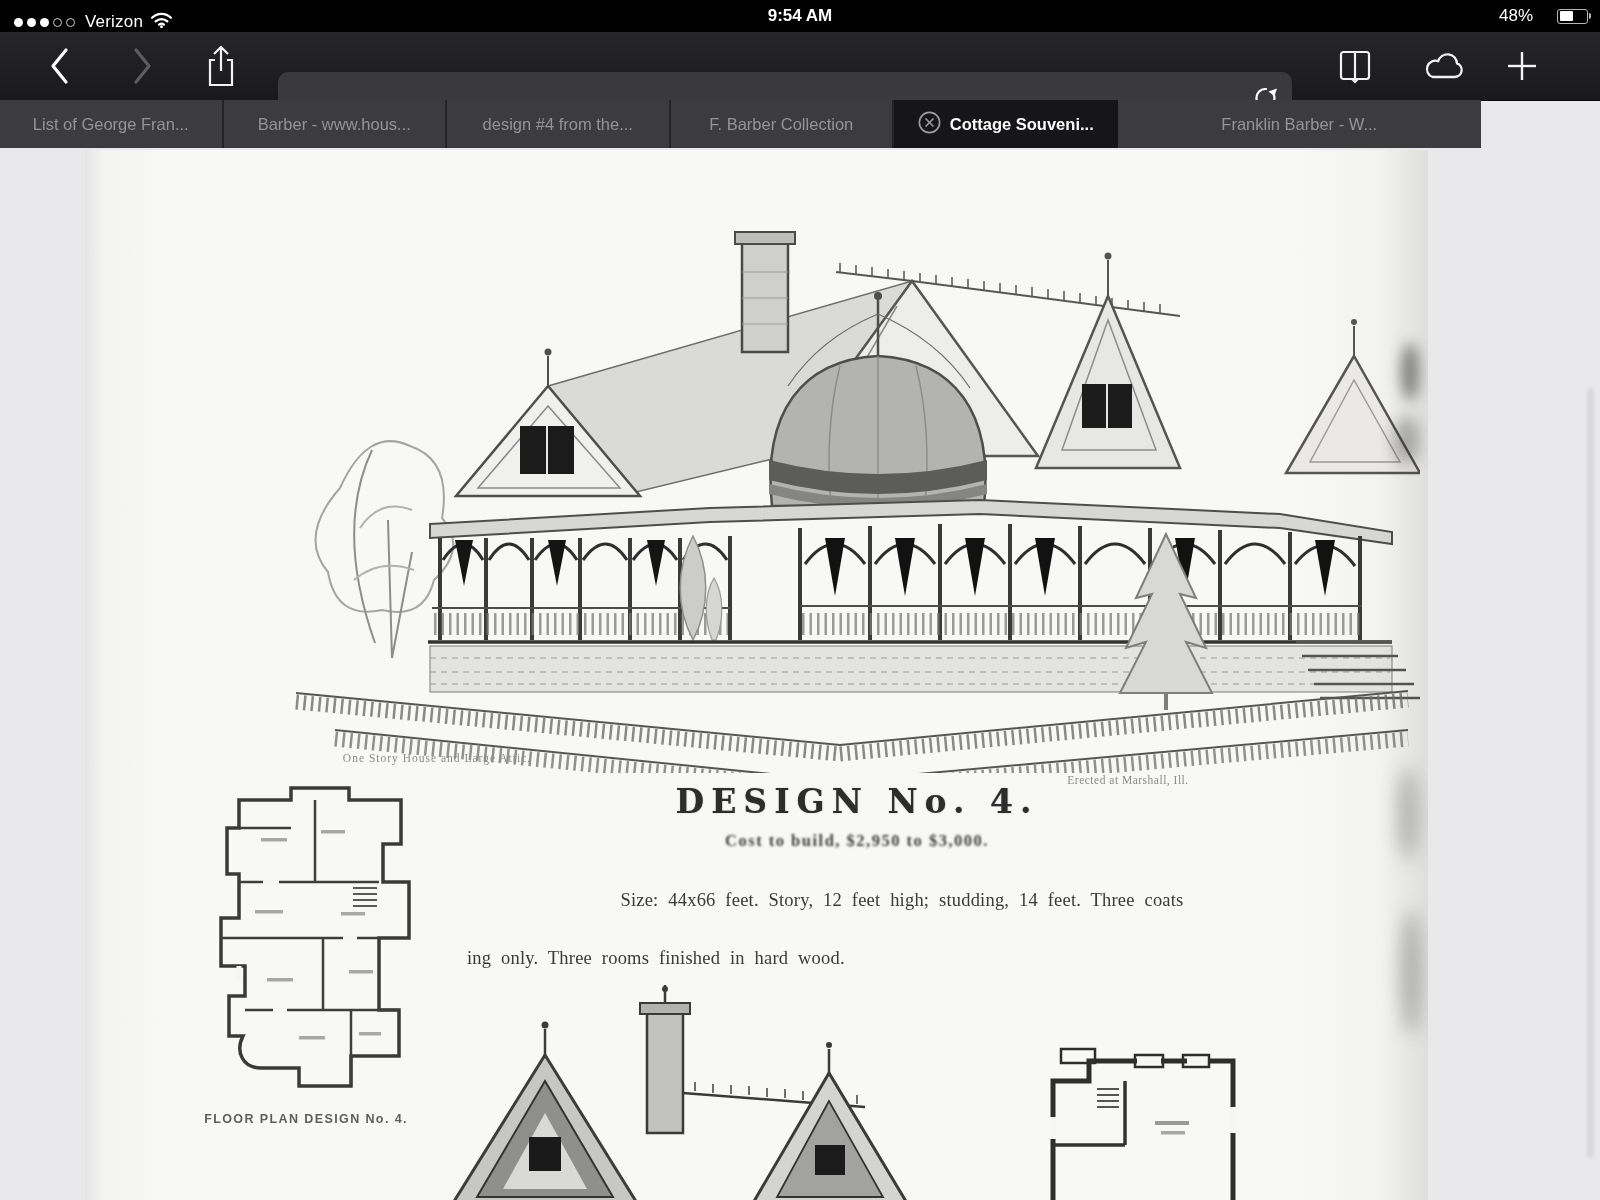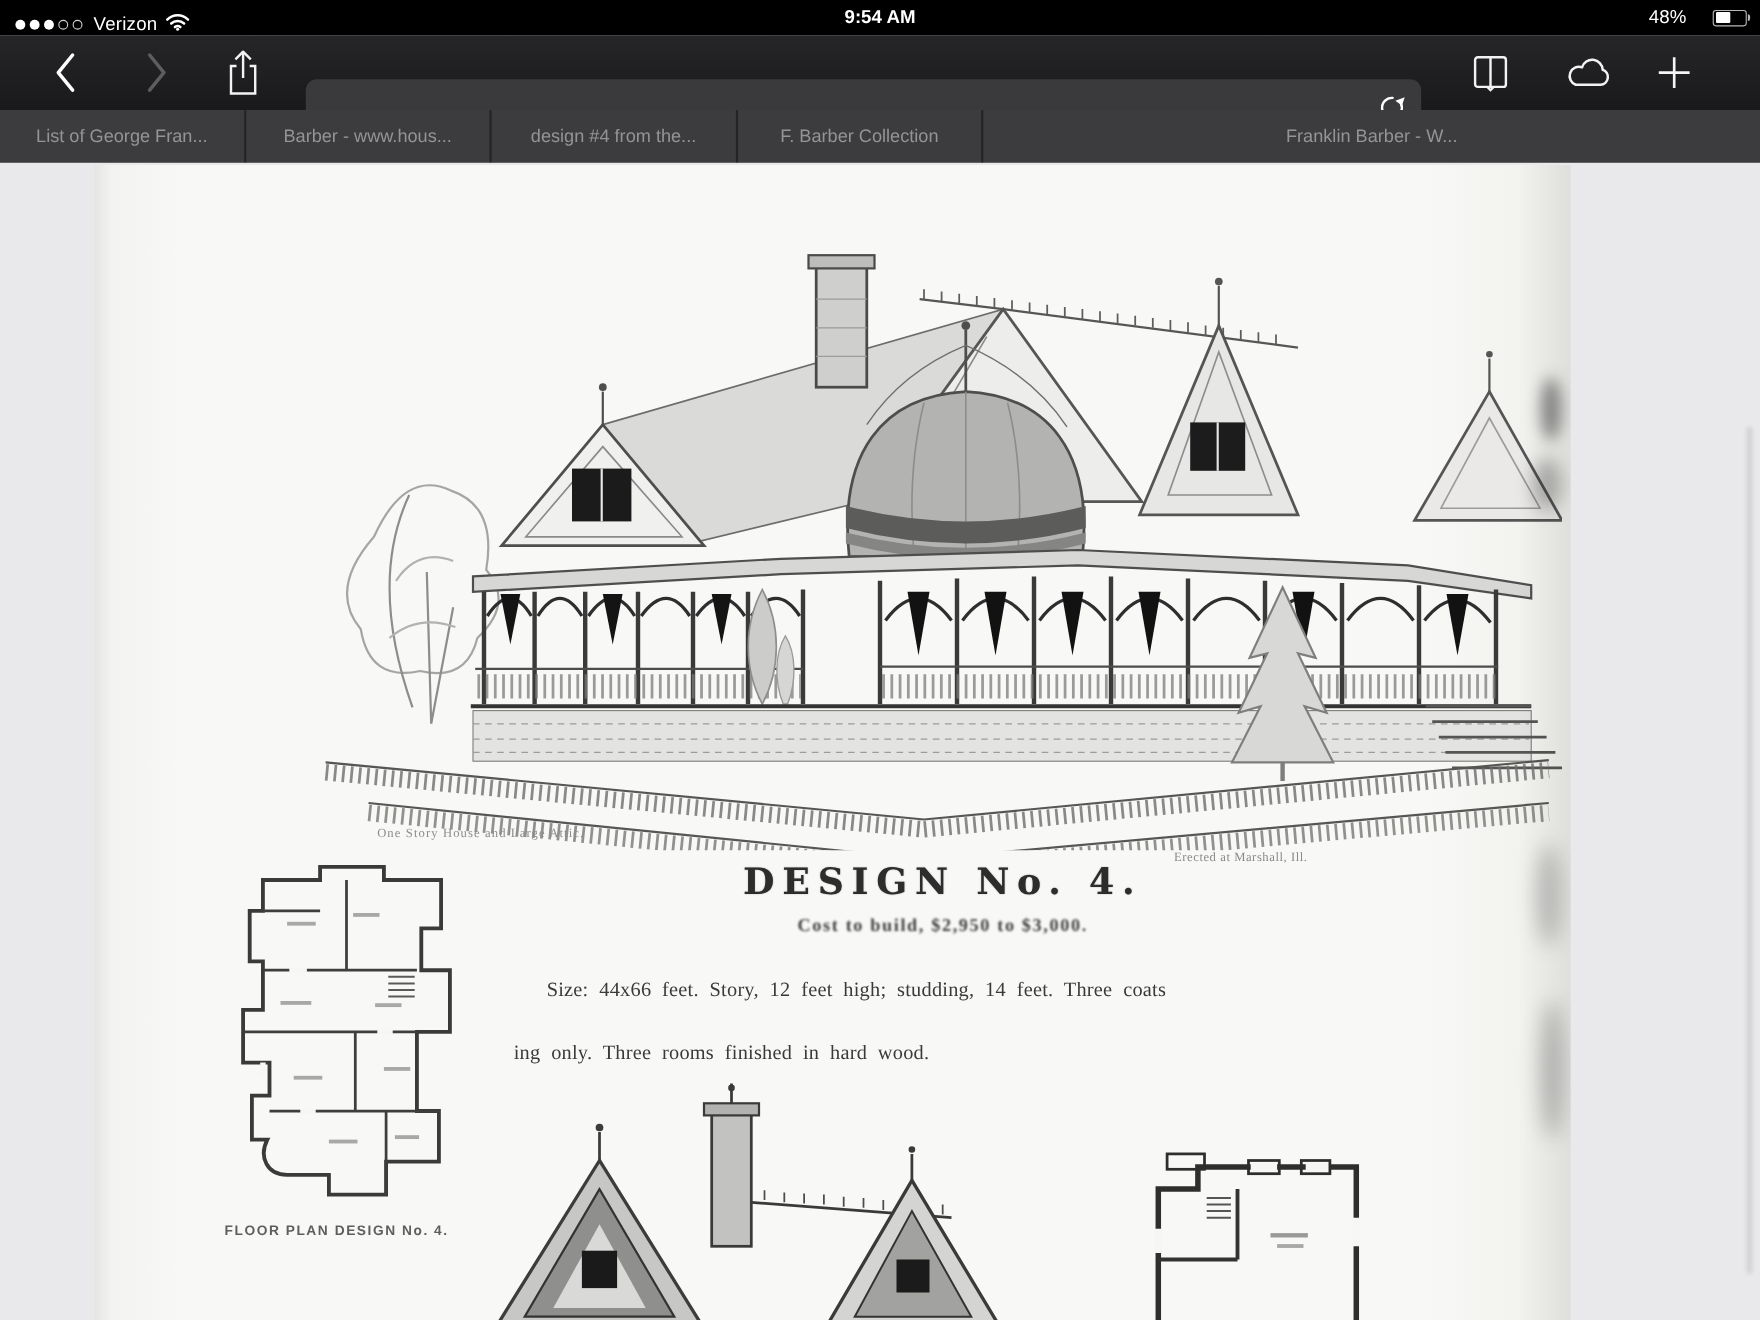--- a/index.html
+++ b/index.html
@@ -26,21 +26,21 @@
   .toolbar{position:absolute;left:0;top:32px;width:1600px;height:68px;
            background:linear-gradient(#262628,#19191b);border-bottom:1px solid #0a0a0a;}
   .tb-btn{position:absolute;top:0;height:68px;display:flex;align-items:center;justify-content:center;}
   .url-field{position:absolute;left:278px;top:40px;width:1014px;height:52px;background:#3a3a3c;
              border-radius:10px;display:flex;align-items:flex-end;justify-content:center;}
   .url-text{color:#fbfbfb;font-size:22px;letter-spacing:.3px;}
   .url-reload{position:absolute;right:12px;top:12px;width:28px;height:28px;display:flex;
               align-items:center;justify-content:center;}
 
   
-  .tab-bar{position:absolute;left:0;top:100px;width:1600px;height:48px;display:flex;background:#2c2c2e;}
+  .tab-bar{position:absolute;left:0;top:100px;width:1481px;height:48px;display:flex;background:#2c2c2e;}
   .tab{box-sizing:border-box;width:223.5px;height:48px;background:#3c3c3e;border-right:2px solid #232325;
        display:flex;align-items:center;justify-content:center;gap:9px;overflow:hidden;}
   .tab:last-child{flex:1;border-right:none;}
   .tab-label{color:#949496;font-size:16.5px;white-space:nowrap;}
   .tab.active{background:#161618;border-right:none;}
   .tab.active .tab-label{color:#fafafa;font-weight:600;}
 
   
   .content{position:absolute;left:0;top:148px;width:1600px;height:1052px;background:#e9e9eb;}
   .scan-page{position:absolute;left:85px;top:2px;width:1343px;height:1050px;overflow:hidden;
@@ -51,21 +51,21 @@
   .caption-plan-top{left:212px;top:602px;width:280px;text-align:center;font-size:11.5px;
                     color:#8c8c8c;letter-spacing:1px;}
   .caption-location{left:938px;top:624px;width:210px;text-align:center;font-size:11.5px;
                     color:#8a8a8a;letter-spacing:.5px;}
   .design-title{left:472px;top:632px;width:600px;text-align:center;
                 font-family:"DejaVu Serif",serif;font-weight:700;font-size:33px;
                 letter-spacing:7px;color:#2d2d2d;text-shadow:0 0 1.2px #44444488;filter:blur(.3px);}
   .cost-line{left:472px;top:681px;width:600px;text-align:center;font-weight:700;font-size:16.5px;
              letter-spacing:1.5px;filter:blur(.8px);color:#414141;}
   .desc{left:382px;width:810px;font-size:18.5px;word-spacing:5px;letter-spacing:.2px;}
-  .desc.l1{top:740px;padding-left:30px;}
+  .desc.l1{top:740px;padding-left:30px;text-align:center;}
   .desc.l2{top:769px;}
   .desc.l3{top:798px;}
   .floor-plan-label{left:91px;top:962px;width:260px;text-align:center;font-weight:700;
                     font-size:12.5px;letter-spacing:1.4px;color:#5e5e5e;filter:blur(.45px);}
 
   .right-edge-shade{left:1295px;top:0;width:48px;height:1050px;
                     background:linear-gradient(90deg,rgba(0,0,0,0),rgba(0,0,0,.07));}
   .left-edge-shade{left:0;top:0;width:16px;height:1050px;
                    background:linear-gradient(90deg,rgba(0,0,0,.05),rgba(0,0,0,0));}
   .smudge{border-radius:50%;}
@@ -164,20 +164,30 @@
       <span class="tab-label">List of George Fran...</span>
     </div>
     <div class="tab">
       <span class="tab-label">Barber - www.hous...</span>
     </div>
     <div class="tab">
       <span class="tab-label">design #4 from the...</span>
     </div>
     <div class="tab">
       <span class="tab-label">F. Barber Collection</span>
+    </div>
+    <div class="tab active">
+      <span>
+        <svg width="23" height="23" viewBox="0 0 22 22">
+          <circle cx="11" cy="11" r="9.7" fill="none" stroke="#9b9b9d" stroke-width="1.6"></circle>
+          <line x1="7.2" y1="7.2" x2="14.8" y2="14.8" stroke="#9b9b9d" stroke-width="1.6"></line>
+          <line x1="14.8" y1="7.2" x2="7.2" y2="14.8" stroke="#9b9b9d" stroke-width="1.6"></line>
+        </svg>
+      </span>
+      <span class="tab-label">Cottage Souveni...</span>
     </div>
     <div class="tab">
       <span class="tab-label">Franklin Barber - W...</span>
     </div>
   </div>
 
   <div class="content">
     <div class="scan-page">
 
       <svg style="left:195px;top:38px;" width="1140" height="585" viewBox="0 0 1140 585">

